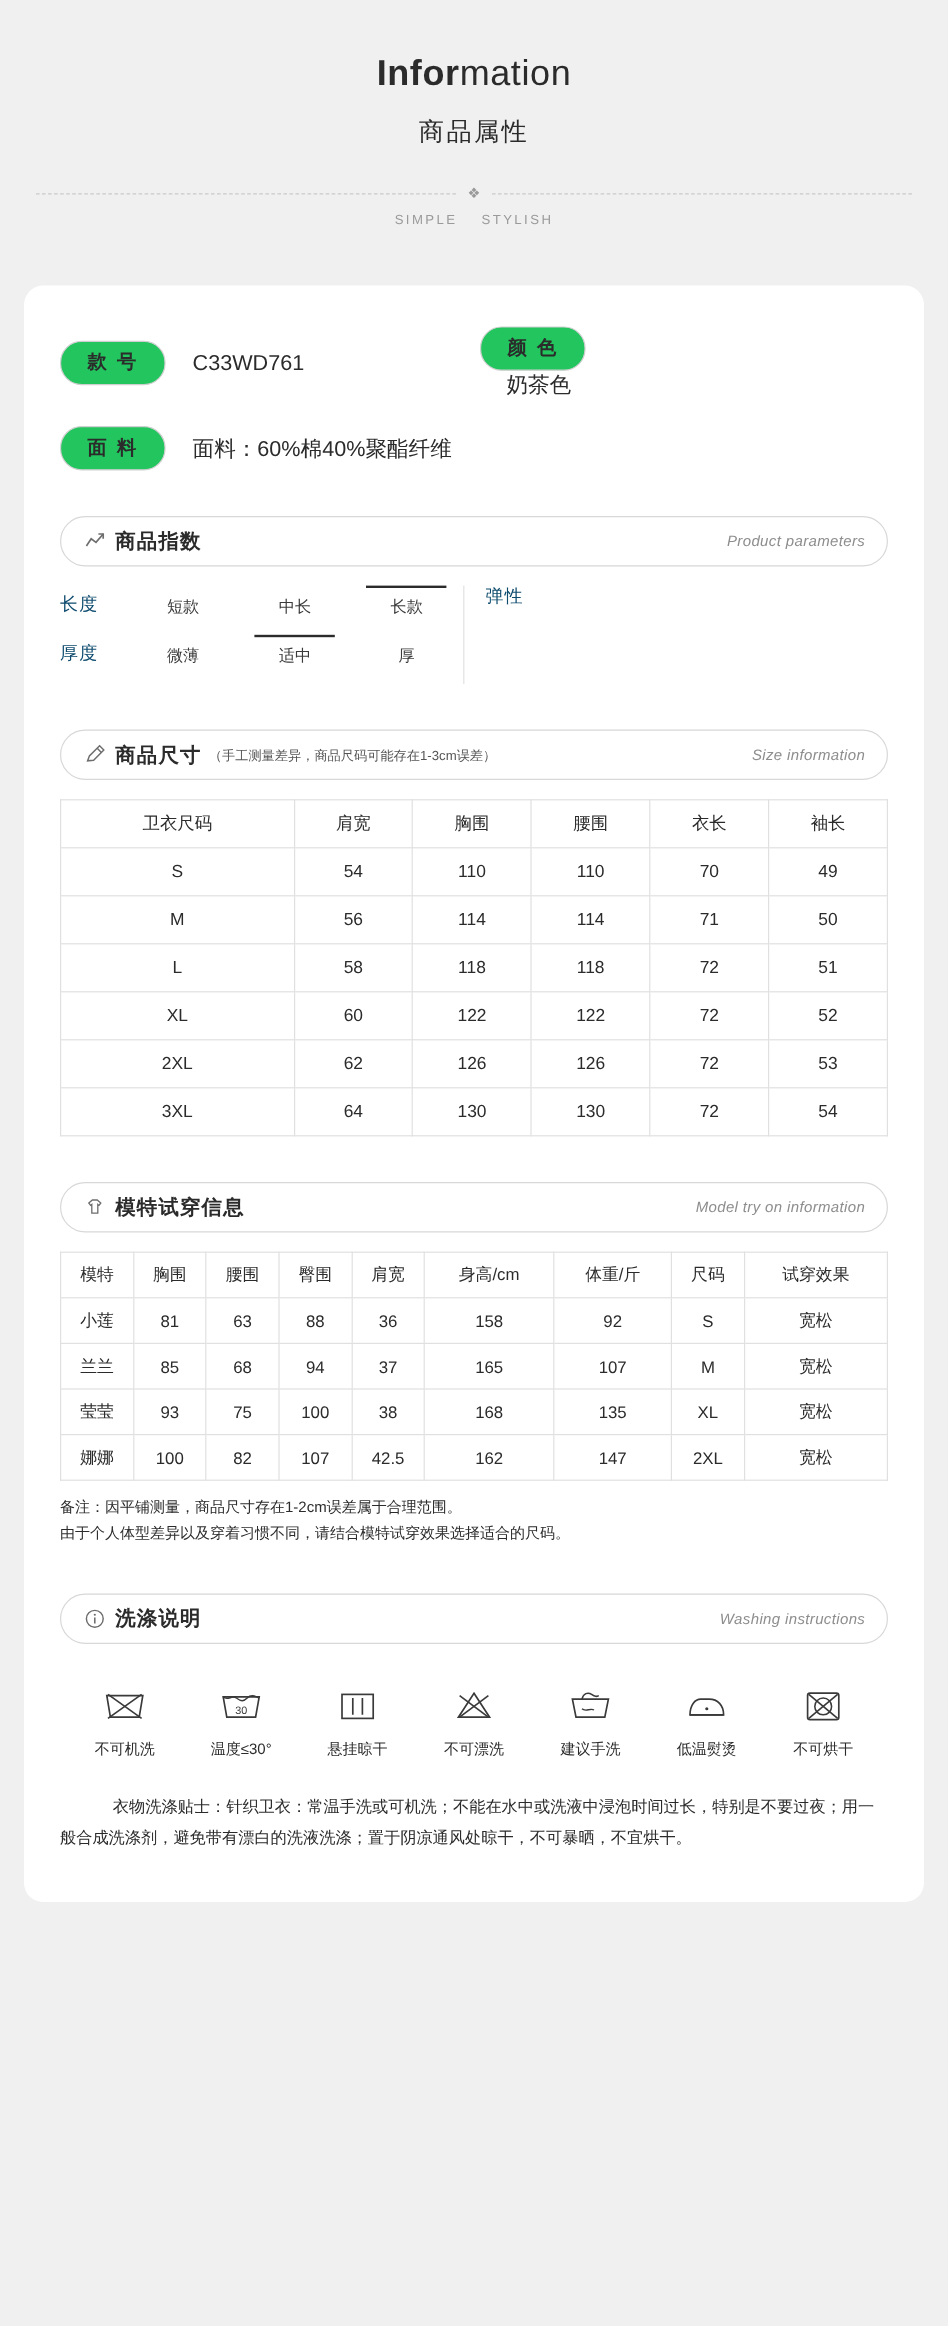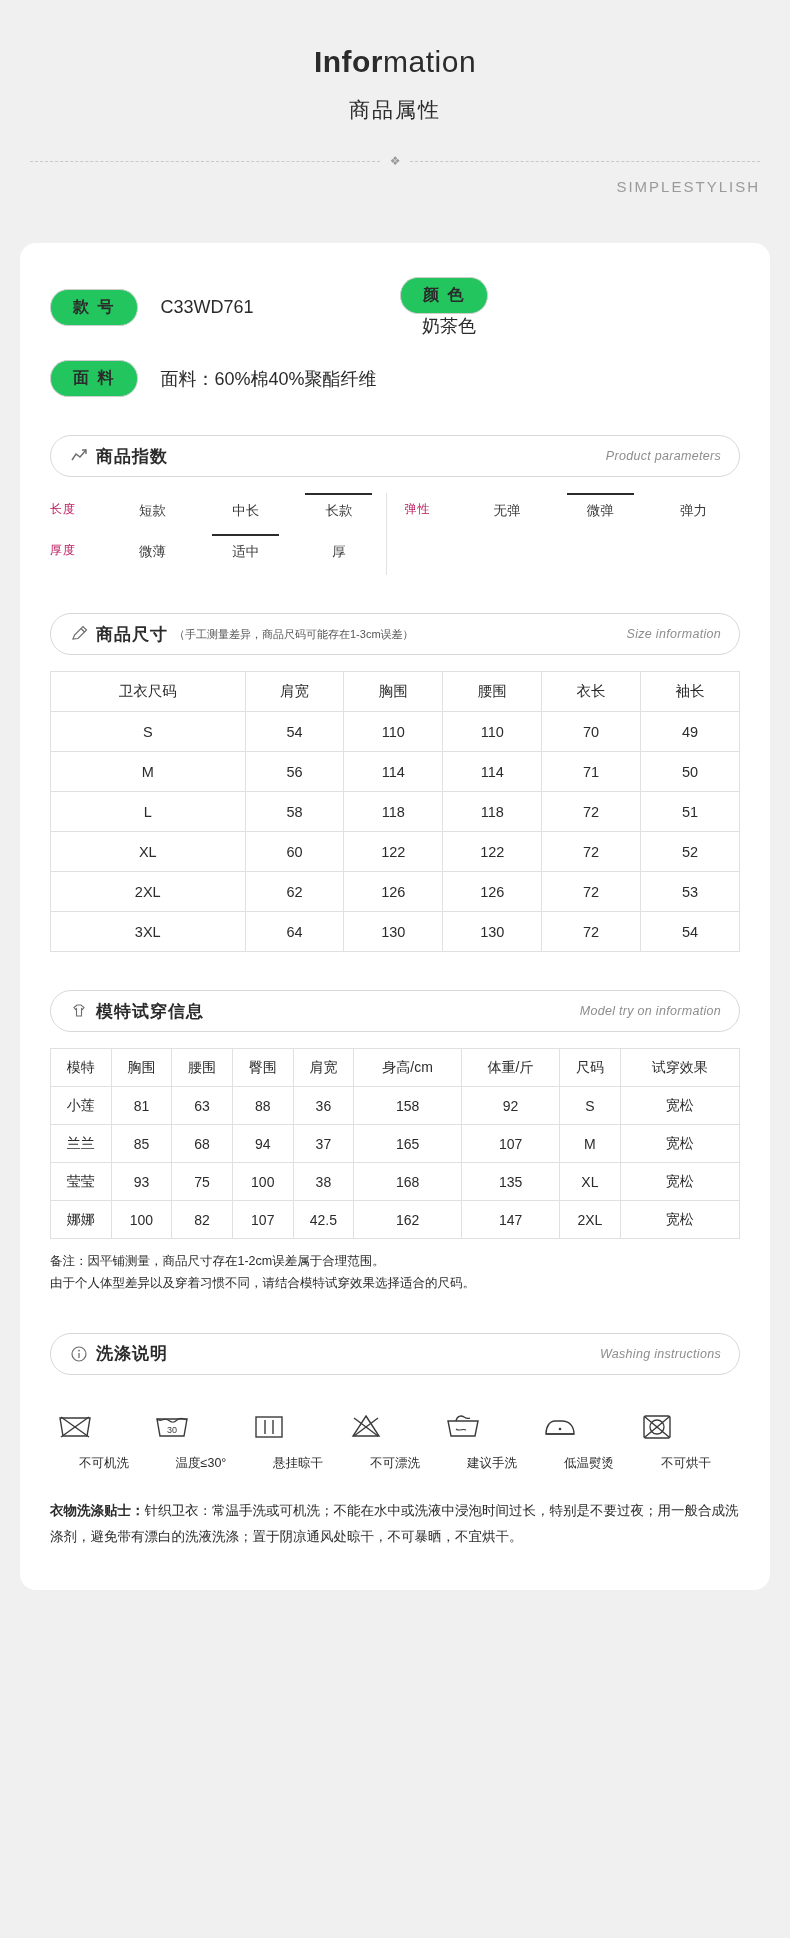--- a/index.html
+++ b/index.html
@@ -34,24 +34,25 @@
   }
   .divider-mark {
     margin: 0 10px;
     color: #9a9a9a;
     font-size: 12px;
     line-height: 1;
   }
   .divider-labels {
     margin: 10px 30px 0;
     display: flex;
-    justify-content: flex-end;
-    font-size: 15px;
+    justify-content: center;
+    font-size: 11px;
     letter-spacing: 2px;
     color: #9a9a9a;
+    gap: 20px;
   }
 
   
   .card {
     margin: 48px 20px 0;
     background: #fff;
     border-radius: 16px;
     padding: 34px 30px 40px;
   }
 
@@ -118,22 +119,22 @@
   }
   .params-col { flex: 1; }
   .params-col + .params-col { border-left: 1px solid #e2e2e2; padding-left: 18px; }
   .param-line {
     display: flex;
     align-items: flex-end;
     margin-bottom: 14px;
   }
   .param-label {
     width: 56px;
-    font-size: 12px;
-    color: #be185d;
+    font-size: 15px;
+    color: #0c4a6e;
     letter-spacing: 1px;
     flex: none;
     padding-bottom: 2px;
   }
   .param-opts { display: flex; flex: 1; }
   .param-opt {
     flex: 1;
     text-align: center;
     font-size: 13.5px;
     color: #3a3a3a;
@@ -182,34 +183,34 @@
   .wash-icons {
     display: flex;
     justify-content: space-between;
     margin-top: 30px;
     padding: 0 6px;
   }
   .wash-item {
     width: 96px;
     text-align: center;
   }
-  .wash-item .glyph { height: 42px; display: flex; align-items: center; }
+  .wash-item .glyph { height: 42px; display: flex; align-items: center; justify-content: center; }
   .wash-item .cap {
     font-size: 12.5px;
     color: #2b2b2b;
     margin-top: 8px;
     white-space: nowrap;
   }
   .wash-text {
     margin-top: 26px;
     font-size: 13.5px;
     line-height: 1.95;
     color: #2b2b2b;
   }
-  .wash-text b { font-weight: bold; }
+  .wash-text b { font-weight: normal; margin-left: 44px; }
 </style>
 </head>
 <body>
 
 <div class="page">
 
   <div class="header">
     <div class="title-en">
       <span class="bold">Infor</span><span class="light">mation</span>
     </div>
@@ -273,25 +274,20 @@
             <div class="param-opt"><span class="bar"></span><span>厚</span></div>
           </div>
         </div>
       </div>
 
       <div class="params-col">
 
 
         <div class="param-line">
           <div class="param-label">弹性</div>
-          <div class="param-opts">
-            <div class="param-opt"><span class="bar"></span><span>无弹</span></div>
-            <div class="param-opt active"><span class="bar"></span><span>微弹</span></div>
-            <div class="param-opt"><span class="bar"></span><span>弹力</span></div>
-          </div>
         </div>
       </div>
     </div>
 
     <div class="sec-head">
       <span class="ico">
         <svg width="18" height="18" viewBox="0 0 18 18">
             <path d="M3 14l1.5-4L13 1.5l3.5 3.5L8 13.5 3 14z" fill="none" stroke="#6d6d6d" stroke-width="1.2"></path>
             <line x1="11" y1="3.5" x2="14.5" y2="7" stroke="#6d6d6d" stroke-width="1.2"></line>
           </svg>

